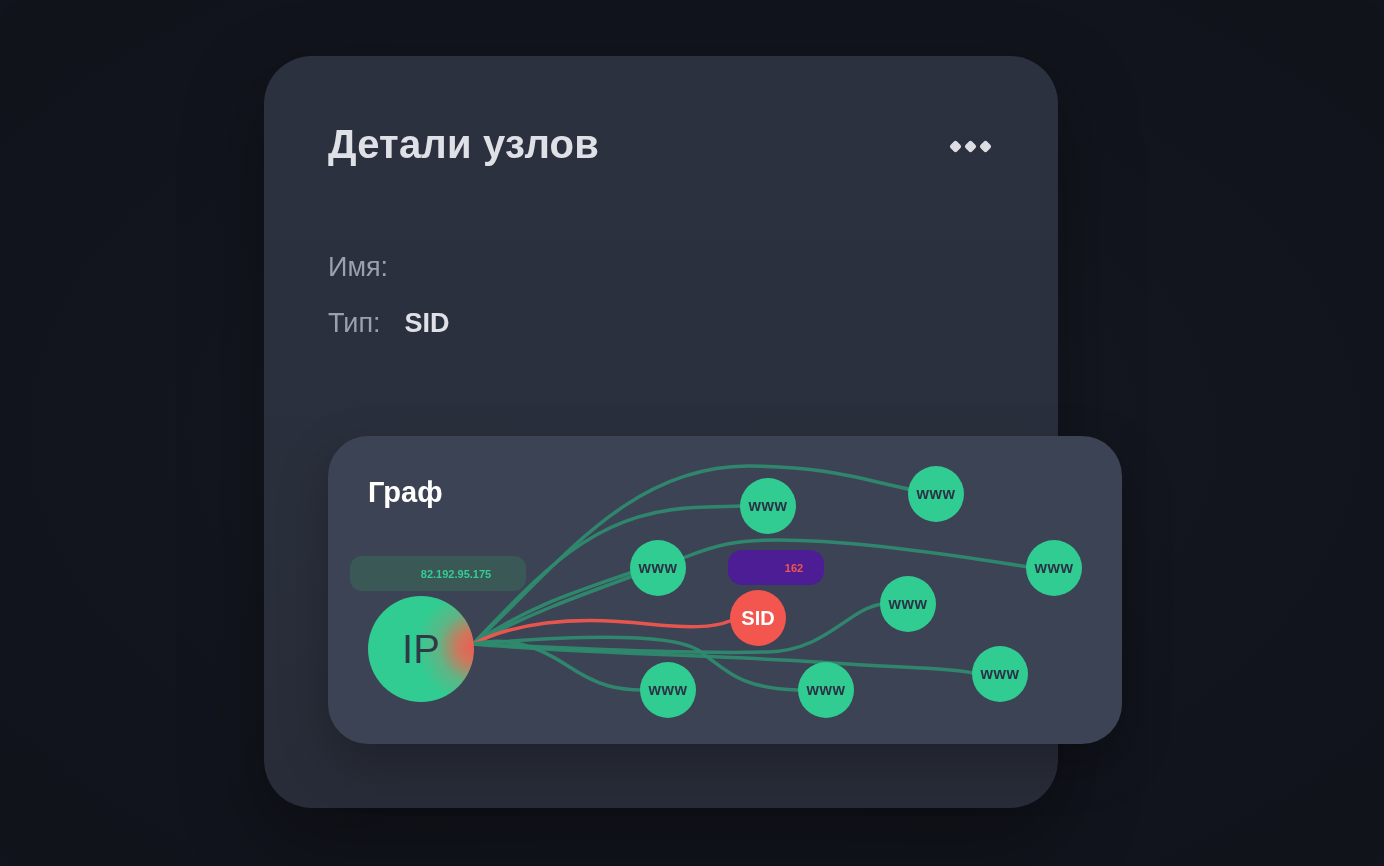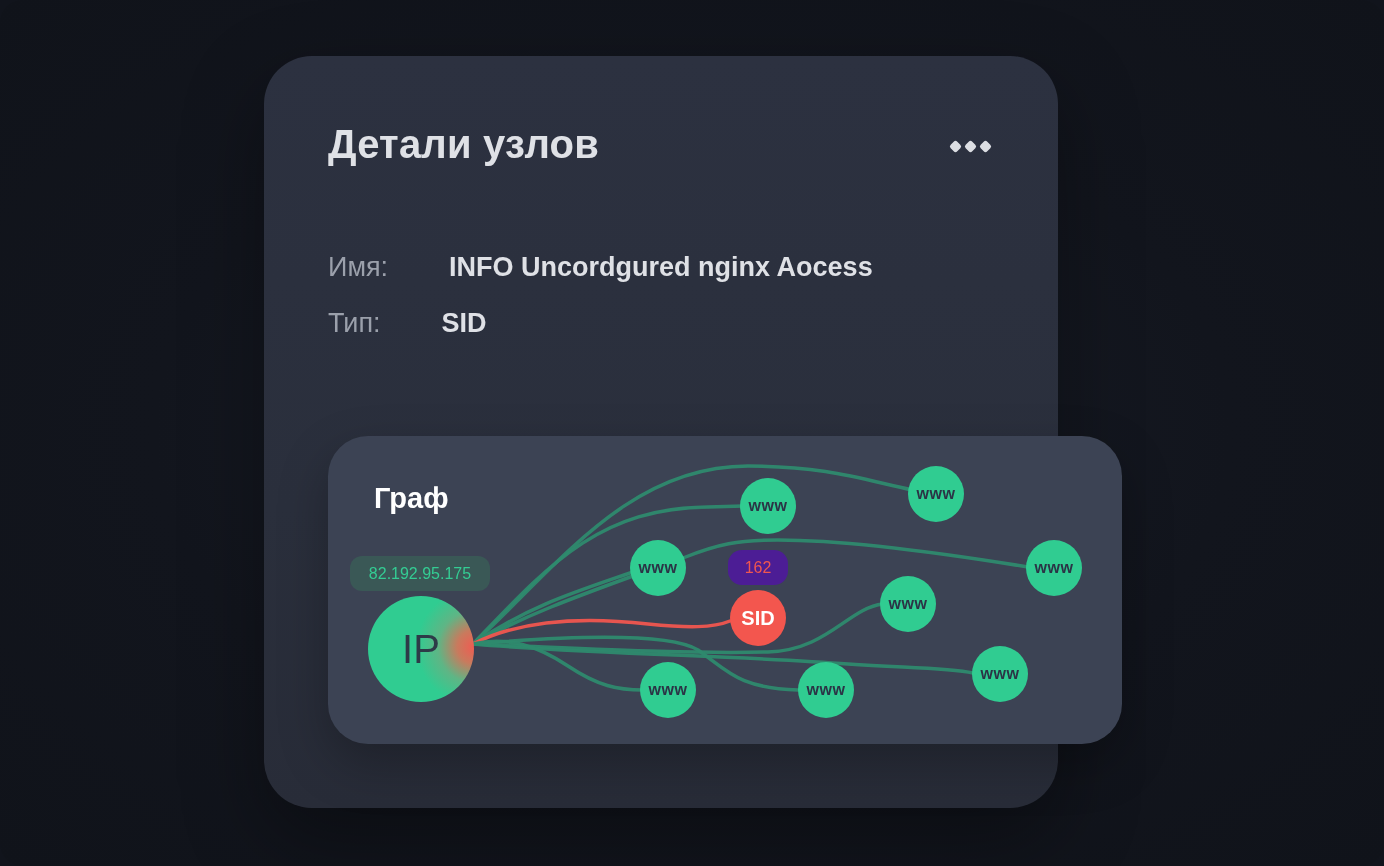--- a/index.html
+++ b/index.html
@@ -48,21 +48,20 @@
   }
   .props {
     position: absolute;
     left: 64px; top: 196px;
   }
   .prop-row {
     display: flex;
     align-items: baseline;
     height: 56px;
     font-size: 27px;
-    gap: 37px;
   }
   .prop-label {
     color: #9ba0ab;
     font-weight: 400;
     margin-right: 24px;
   }
   .prop-value {
     color: #dfe1e6;
     font-weight: 700;
   }
@@ -74,21 +73,21 @@
     background: #3c4354;
     box-shadow: 0 20px 50px rgba(0,0,0,0.25);
     overflow: hidden;
   }
   .graph-title {
     position: absolute;
     left: 32px; top: 32px;
     font-size: 29px;
     font-weight: 700;
     color: #ffffff;
-    margin: 14px;
+    margin: 8px;
   }
   .graph-svg {
     position: absolute;
     left: 0; top: 0;
     width: 794px; height: 308px;
   }
   .edge {
     fill: none;
     stroke: #2e8a6e;
     stroke-width: 3.5;
@@ -124,22 +123,23 @@
     width: 56px; height: 56px;
     background: #f3564e;
     color: #ffffff;
     font-size: 20px;
     font-weight: 700;
   }
   .pill {
     position: absolute;
     border-radius: 14px;
     display: flex; align-items: center; justify-content: center;
-    font-size: 16px;
-    font-weight: 400;
+    font-size: 11px;
+    font-weight: 700;
+    padding-left: 36px;
   }
   .pill.ip-label {
     left: 22px; top: 120px;
     width: 140px; height: 35px;
     background: #3a5856;
     color: #34cc93;
     border-radius: 12px;
   }
   .pill.count {
     left: 400px; top: 114px;
@@ -159,21 +159,20 @@
 
     <div class="more-button">
       <span class="dot"></span>
       <span class="dot"></span>
       <span class="dot"></span>
     </div>
 
     <div class="props">
       <div class="prop-row">
         <span class="prop-label">Имя:</span>
-        <span class="prop-value">INFO Uncordgured nginx Aocess</span>
       </div>
       <div class="prop-row">
         <span class="prop-label">Тип:</span>
         <span class="prop-value">SID</span>
       </div>
     </div>
   </div>
 
   <div class="graph-panel">
     <svg class="graph-svg" viewBox="0 0 794 308">

